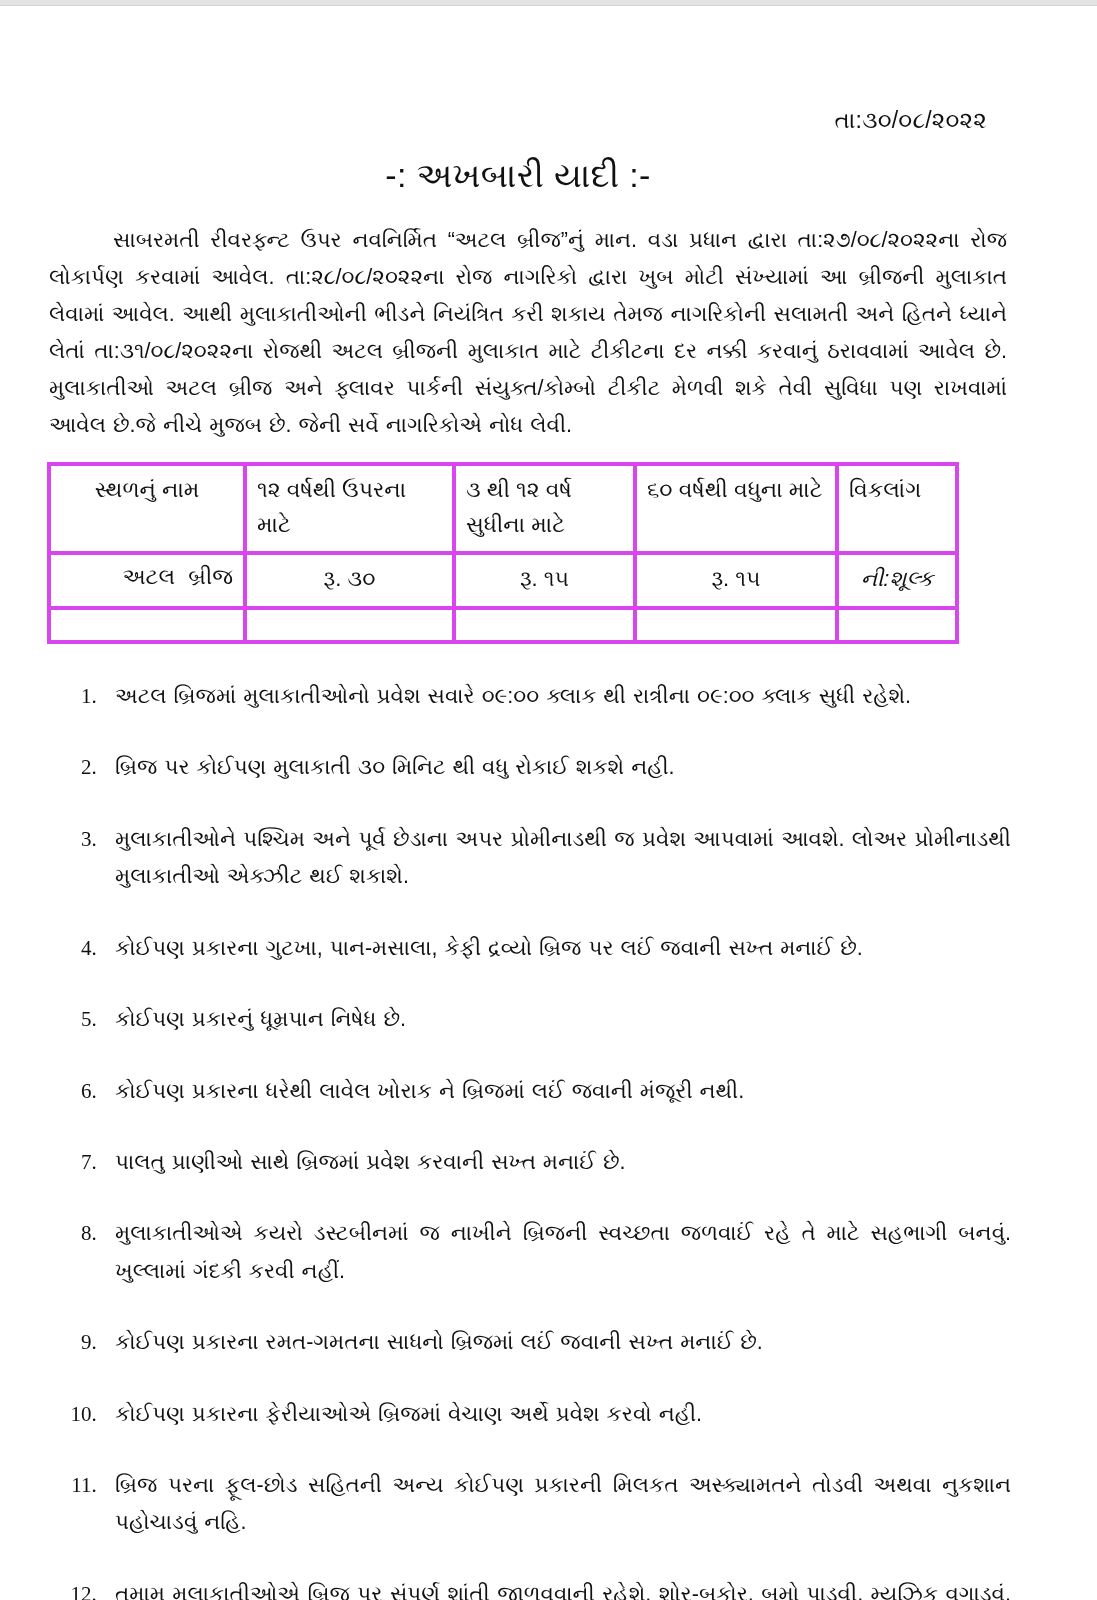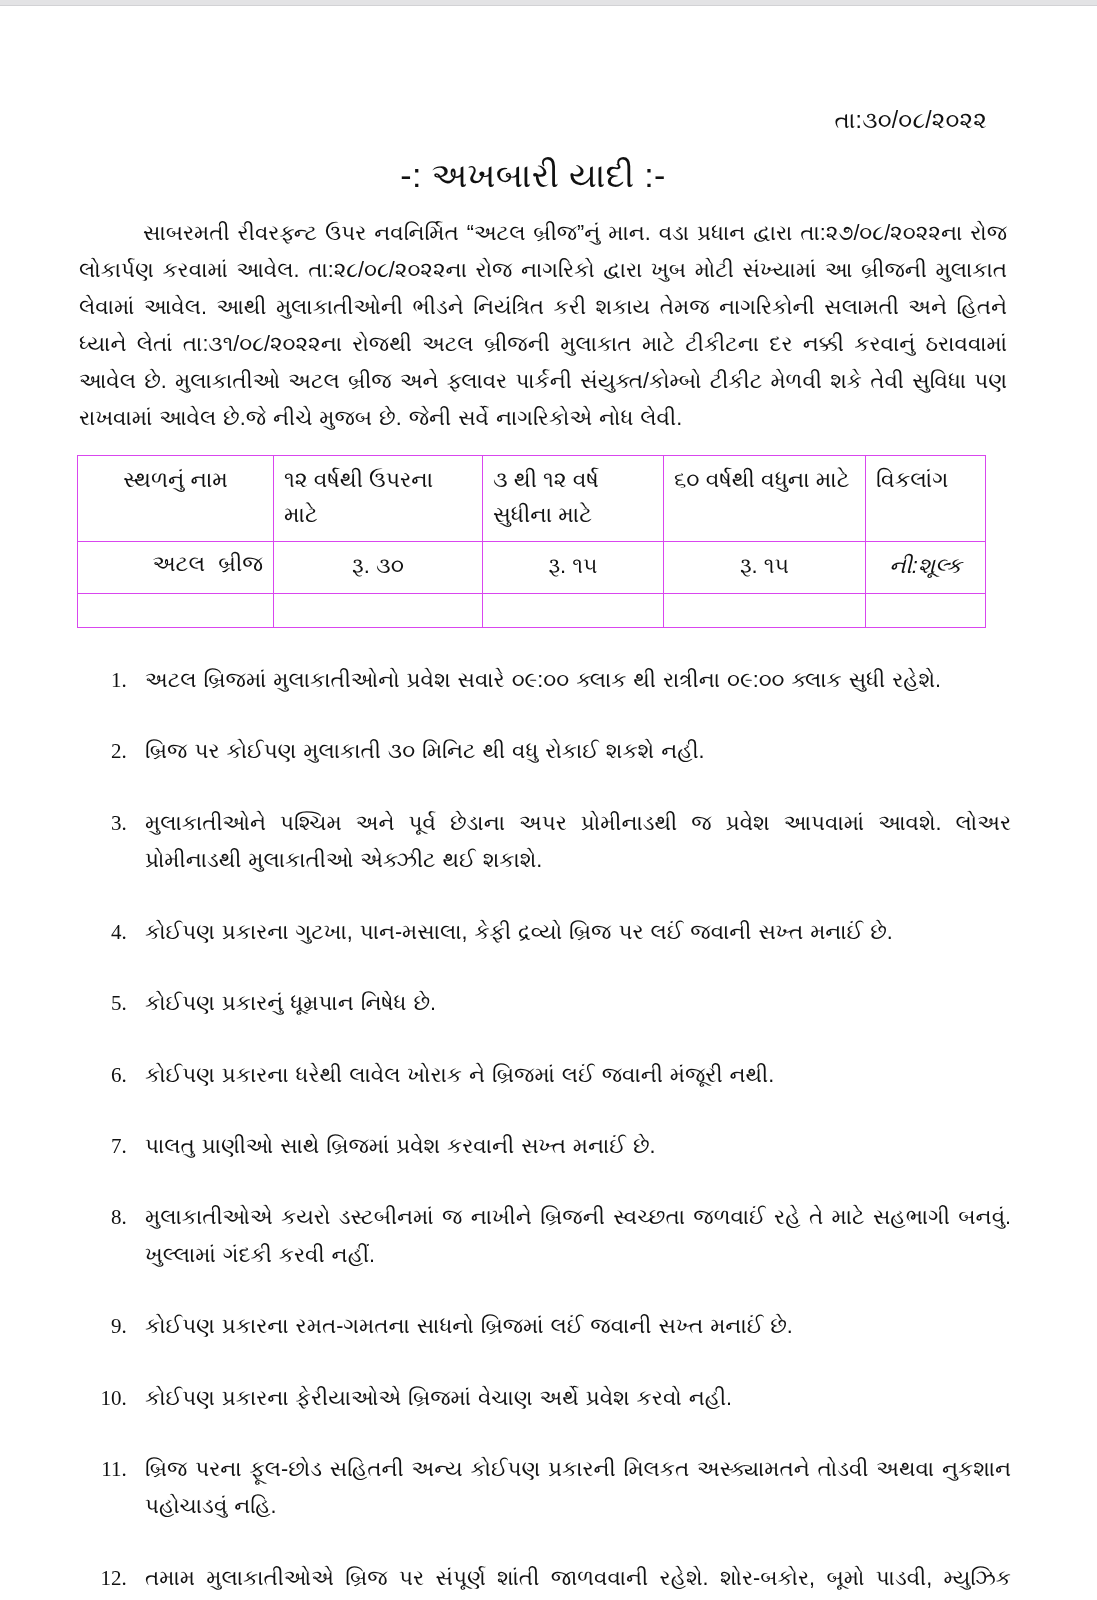--- a/index.html
+++ b/index.html
@@ -22,58 +22,58 @@
     height: 6px;
     background: #e3e3e5;
     border-bottom: 1px solid #d2d2d5;
   }
   .page {
     position: absolute;
     top: 7px; left: 0;
     width: 1097px;
     height: 1593px;
     background: #fff;
-    padding: 0 68px 0 77px;
+    padding: 0 68px 0 47px;
   }
   .doc-date {
     text-align: right;
     font-size: 23px;
     margin-top: 100px;
     margin-right: 42px;
     letter-spacing: 0.2px;
     white-space: nowrap;
   }
   .doc-title {
     text-align: center;
     font-size: 34px;
     font-weight: 400;
     margin-top: 22px;
     margin-left: -40px;
     letter-spacing: 0.3px;
   }
   .intro {
-    margin-top: 19px;
+    margin-top: 26px;
     font-size: 21.5px;
     line-height: 1.72;
     text-align: justify;
     text-justify: inter-word;
     text-indent: 64px;
     padding-right: 22px;
     padding-left: 2px;
     word-spacing: 1px;
   }
   table.fare-table {
     margin-top: 18px;
     width: 908px;
     border-collapse: collapse;
     table-layout: fixed;
     font-size: 22px;
   }
   table.fare-table td, table.fare-table th {
-    border: 1px solid #d946ef;
+    border: 4px solid #d946ef;
     padding: 7px 10px 9px 10px;
     font-weight: 400;
     vertical-align: top;
     line-height: 1.58;
   }
   table.fare-table thead th {
     text-align: left;
   }
   table.fare-table thead th.col-place { text-align: center; }
   table.fare-table tbody td.place { text-align: right; font-family: Liberation Mono, monospace; }

